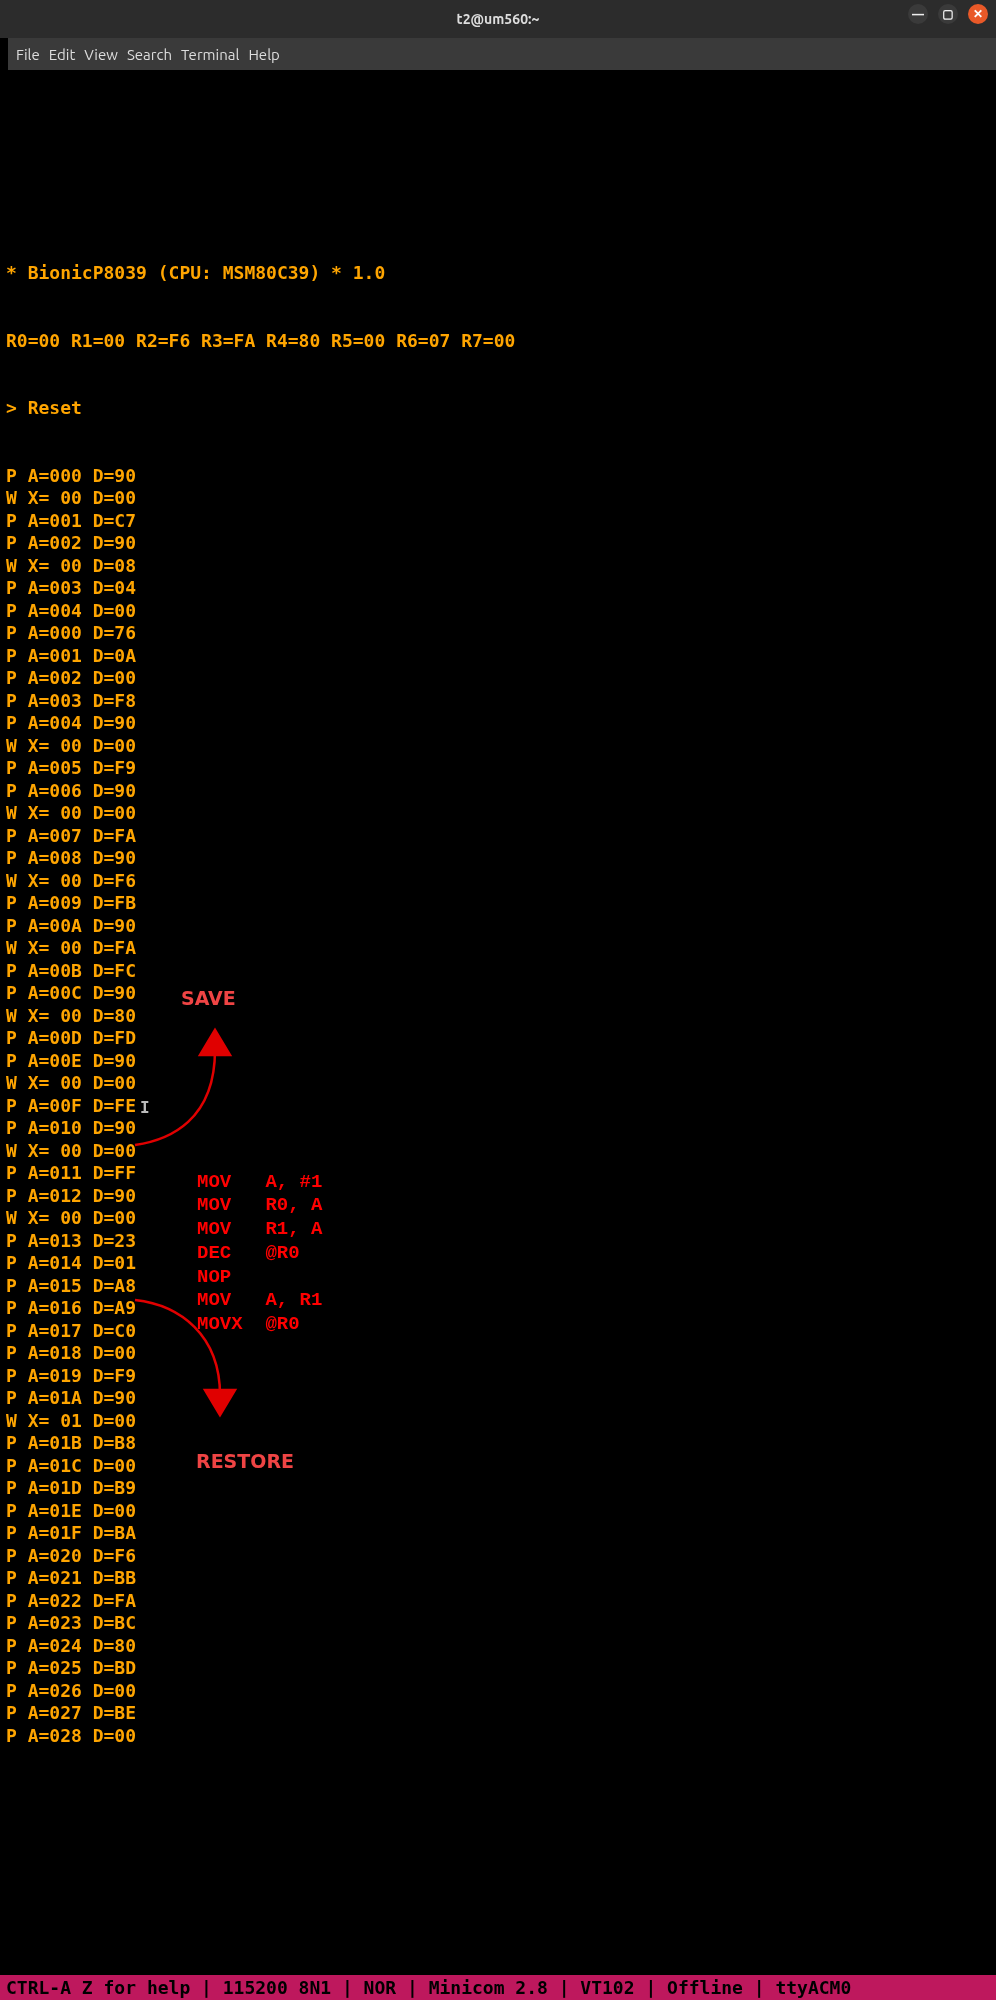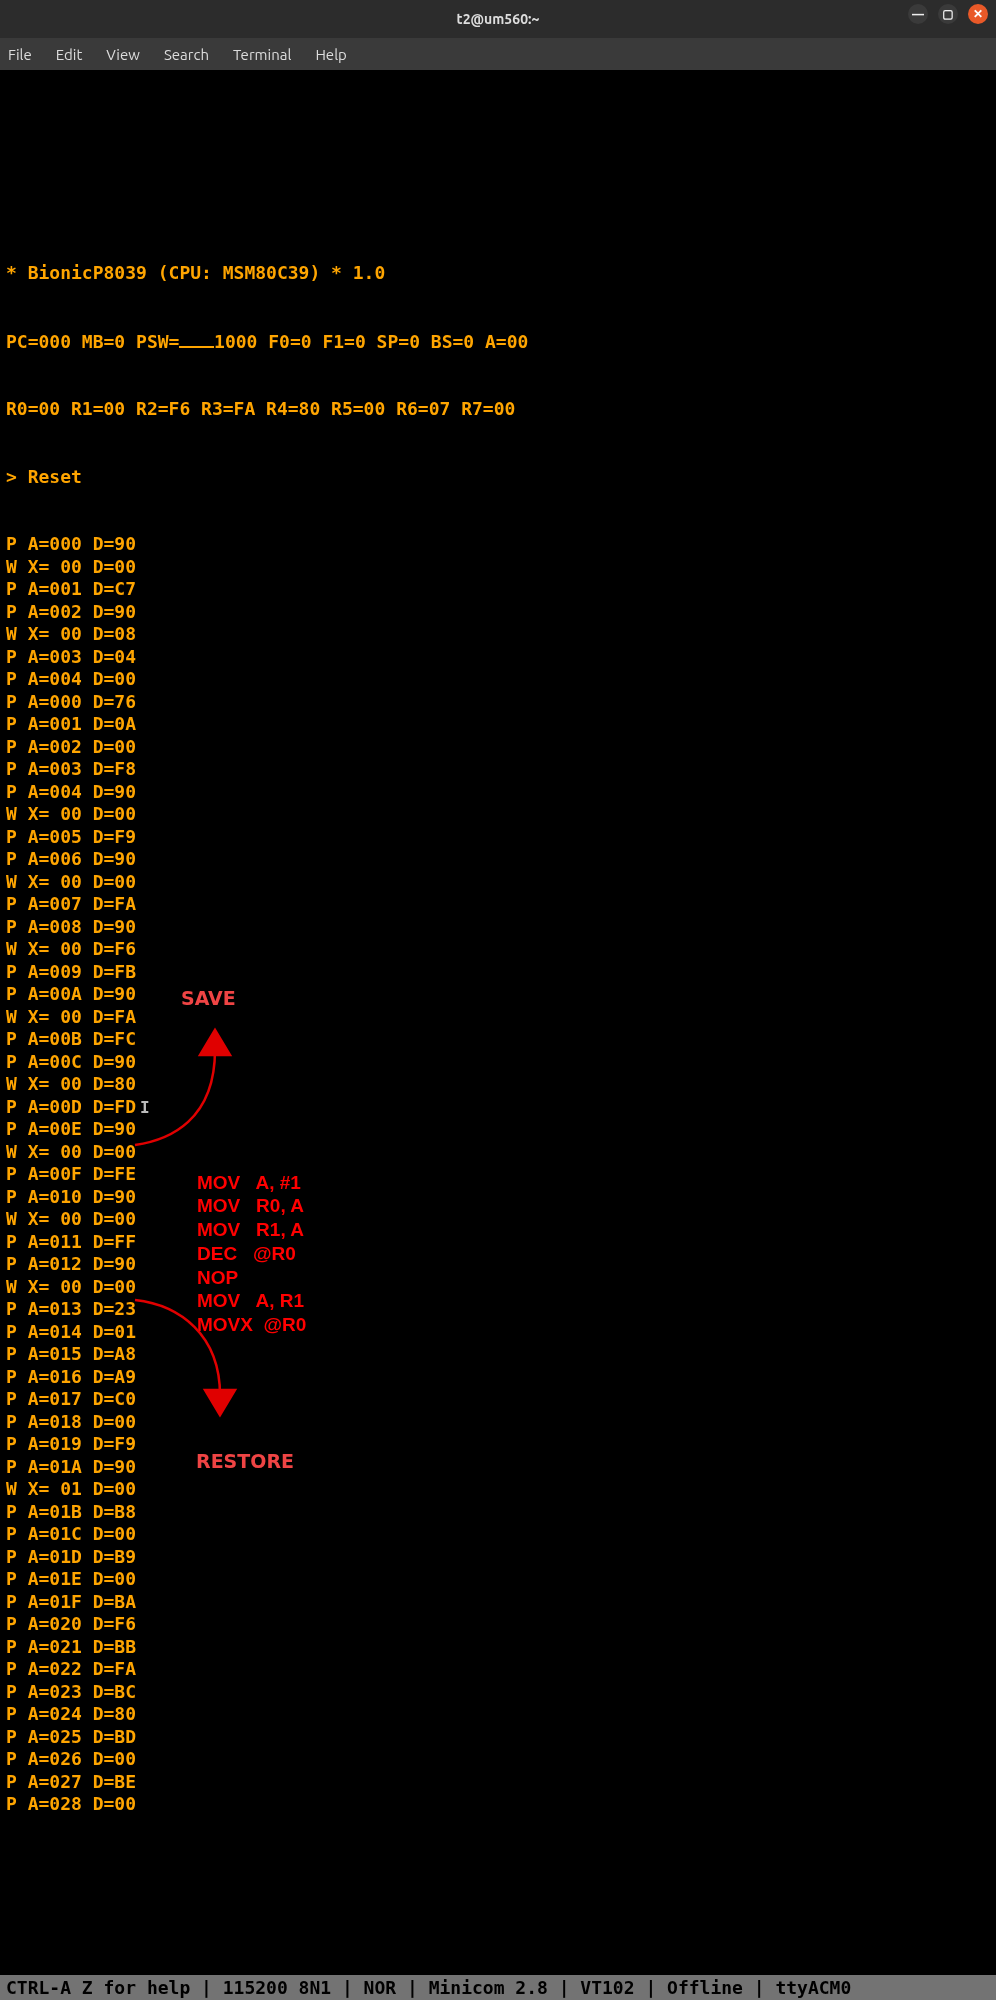--- a/index.html
+++ b/index.html
@@ -42,58 +42,59 @@
   }
   .win-min, .win-max { background: #3a3a3a; }
   .win-close { background: #e95928; color: #fff; }
   .win-btn span { line-height: 1; }
   .menubar {
     height: 28px;
     background: #3a3a3a;
     display: flex;
     align-items: center;
     padding: 16px 8px;
-    gap: 24px;
+    gap: 9px;
     color: #ddd;
     font-family: "Ubuntu", "Cantarell", sans-serif;
     font-size: 15px;
+    margin-left: 8px;
   }
   .menubar span { cursor: default; }
   .terminal {
     padding: 12px 6px 6px 6px;
     color: #ffa500;
     line-height: 1.25;
     white-space: pre;
     font-weight: bold;
     position: relative;
   }
   .terminal .line { display: block; }
   .statusbar {
     position: absolute;
     bottom: 0; left: 0; right: 0;
-    background: #737373;
+    background: #be185d;
     color: #000;
     font-family: "DejaVu Sans Mono", monospace;
     font-size: 18px;
     font-weight: bold;
     padding: 2px 6px;
     white-space: pre;
   }
   .blank-underline {
     display: inline-block;
     border-bottom: 2px solid #ffa500;
     width: 3.2ch;
     vertical-align: baseline;
     height: 1em;
   }
   
   .annot {
     position: absolute;
     color: #f00;
-    font-family: Liberation Sans, sans-serif;
+    font-family: Liberation Mono, monospace;
     font-size: 19px;
     font-weight: bold;
     pointer-events: none;
   }
   .annot-label {
     position: absolute;
     color: #ef4444;
     font-weight: bold;
     font-size: 19px;
     font-family: "DejaVu Sans", sans-serif;
@@ -139,21 +140,20 @@
   <span>View</span>
   <span>Search</span>
   <span>Terminal</span>
   <span>Help</span>
 </div>
 
 <div class="terminal">
   <span class="line">&nbsp;</span>
   <span class="line">&nbsp;</span>
   <span class="line">* BionicP8039 (CPU: MSM80C39) * 1.0</span>
-  <span class="line"><span>PC=000 MB=0 PSW=</span><span class="blank-underline"></span><span>1000 F0=0 F1=0 SP=0 BS=0 A=00</span></span>
   <span class="line">R0=00 R1=00 R2=F6 R3=FA R4=80 R5=00 R6=07 R7=00</span>
   <span class="line">&gt; Reset</span>
   <div id="trace-block"><span class="line">P A=000 D=90</span><span class="line">W X= 00 D=00</span><span class="line">P A=001 D=C7</span><span class="line">P A=002 D=90</span><span class="line">W X= 00 D=08</span><span class="line">P A=003 D=04</span><span class="line">P A=004 D=00</span><span class="line">P A=000 D=76</span><span class="line">P A=001 D=0A</span><span class="line">P A=002 D=00</span><span class="line">P A=003 D=F8</span><span class="line">P A=004 D=90</span><span class="line">W X= 00 D=00</span><span class="line">P A=005 D=F9</span><span class="line">P A=006 D=90</span><span class="line">W X= 00 D=00</span><span class="line">P A=007 D=FA</span><span class="line">P A=008 D=90</span><span class="line">W X= 00 D=F6</span><span class="line">P A=009 D=FB</span><span class="line">P A=00A D=90</span><span class="line">W X= 00 D=FA</span><span class="line">P A=00B D=FC</span><span class="line">P A=00C D=90</span><span class="line">W X= 00 D=80</span><span class="line">P A=00D D=FD</span><span class="line">P A=00E D=90</span><span class="line">W X= 00 D=00</span><span class="line">P A=00F D=FE</span><span class="line">P A=010 D=90</span><span class="line">W X= 00 D=00</span><span class="line">P A=011 D=FF</span><span class="line">P A=012 D=90</span><span class="line">W X= 00 D=00</span><span class="line">P A=013 D=23</span><span class="line">P A=014 D=01</span><span class="line">P A=015 D=A8</span><span class="line">P A=016 D=A9</span><span class="line">P A=017 D=C0</span><span class="line">P A=018 D=00</span><span class="line">P A=019 D=F9</span><span class="line">P A=01A D=90</span><span class="line">W X= 01 D=00</span><span class="line">P A=01B D=B8</span><span class="line">P A=01C D=00</span><span class="line">P A=01D D=B9</span><span class="line">P A=01E D=00</span><span class="line">P A=01F D=BA</span><span class="line">P A=020 D=F6</span><span class="line">P A=021 D=BB</span><span class="line">P A=022 D=FA</span><span class="line">P A=023 D=BC</span><span class="line">P A=024 D=80</span><span class="line">P A=025 D=BD</span><span class="line">P A=026 D=00</span><span class="line">P A=027 D=BE</span><span class="line">P A=028 D=00</span></div>
   
   
   
   
 
   
   <div class="annot-label" style="left:181px; top:917px;">SAVE</div>

